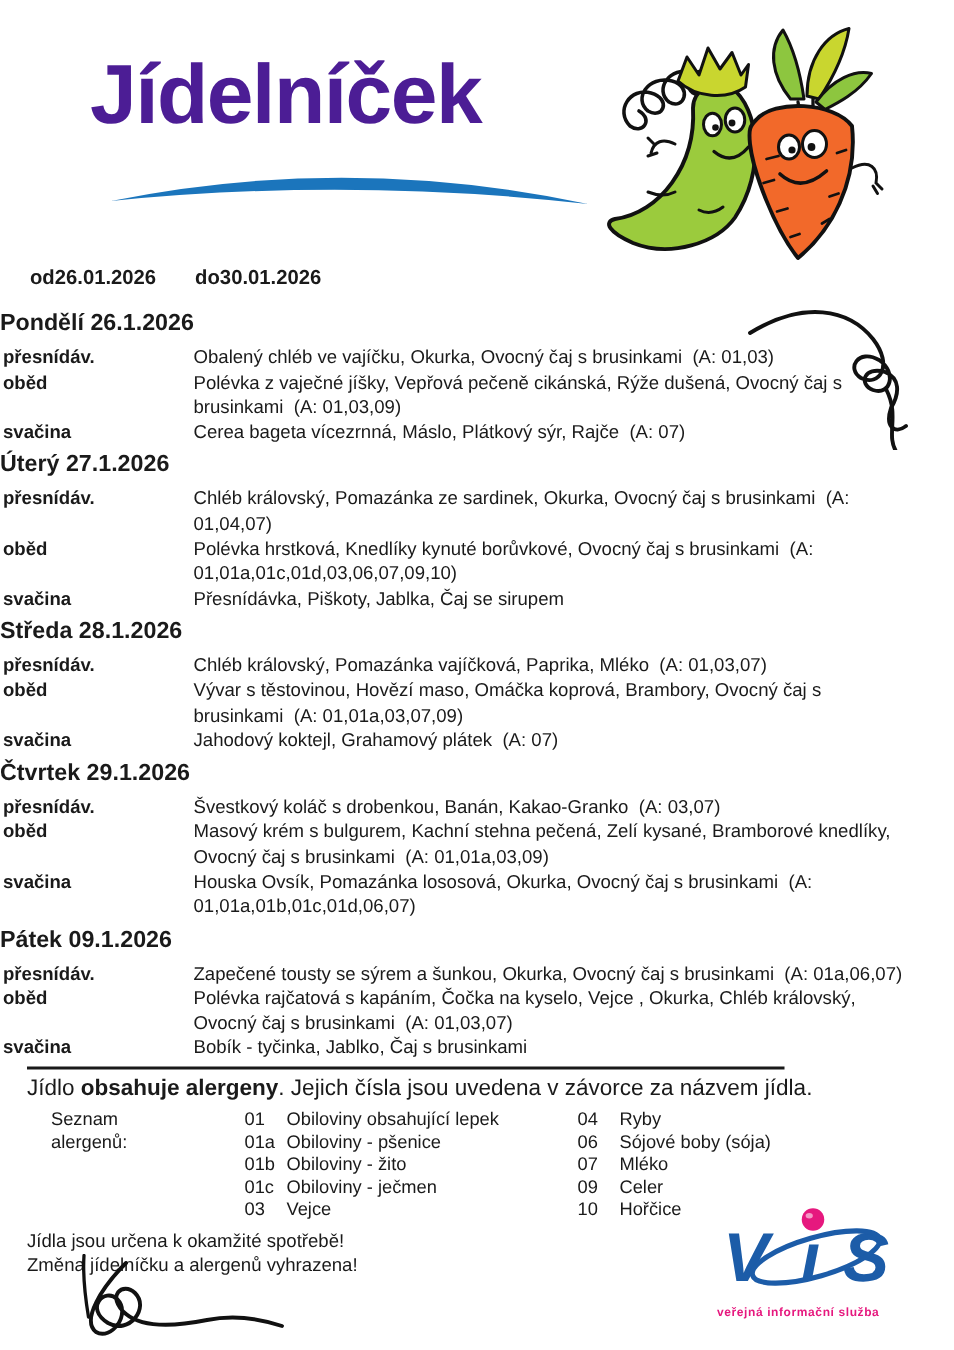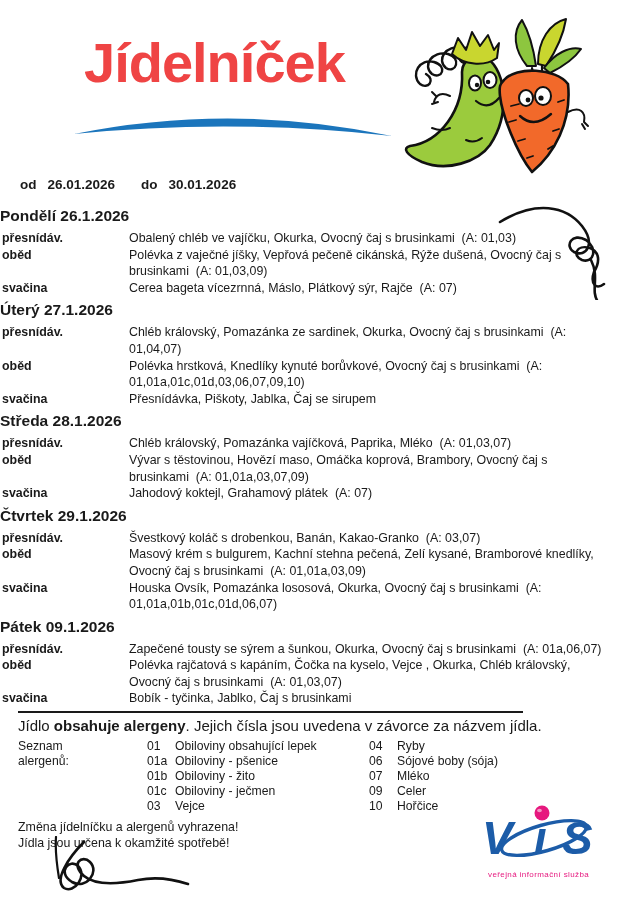--- a/index.html
+++ b/index.html
@@ -4,64 +4,63 @@
 <style>
   * { margin:0; padding:0; box-sizing:border-box; }
   html,body { width:636px; height:900px; background:#ffffff; overflow:hidden; }
   body { font-family:"Liberation Sans", sans-serif; color:#1a1a1a; position:relative; }
 
   
   .header { position:relative; height:176px; }
   .title {
     position:absolute; left:60px; top:30px;
     font-size:56px; font-weight:bold; letter-spacing:-1px;
-    color:#ef4444;
-    margin-left:24px;
+    color:#4c1d95;
   }
   .swoosh { position:absolute; left:72px; top:110px; }
   .mascot { position:absolute; left:392px; top:10px; }
 
   .date-row {
     margin:0 0 13px 20px;
     font-size:13.5px; font-weight:bold; line-height:18px;
     display:flex;
   }
-  .date-row .lbl { margin-right:11px; }
+  .date-row .lbl { }
   .date-row .val { margin-right:26px; }
 
   
   .menu { padding-left:0; }
   .day-heading {
     font-size:15.5px; font-weight:bold; line-height:17px;
     margin:5px 0 6px 0;
   }
   .meal-row { display:flex; font-size:12.4px; line-height:16.6px;gap:32px; }
   .meal-label { width:97px; font-weight:bold; flex:none; padding-left:2px; }
   .meal-text  { width:500px; white-space:pre-wrap; }
 
   
   .divider { margin:4px 0 0 18px; width:505px; border-top:2px solid #1a1a1a; }
   .allergen-note { margin:5px 0 6px 18px; font-size:15px; line-height:15px; }
   .allergen-note b { font-weight:bold; }
   .allergen-block { display:flex; margin-left:18px; font-size:12.2px; line-height:15px; }
-  .allergen-label { width:97px; flex:none; }
+  .allergen-label { width:97px; flex:none;margin-left:16px; }
   .allergen-col1 { width:222px; flex:none; }
   .allergen-row { display:flex;margin-left:32px; }
   .allergen-code { width:28px; flex:none; }
 
   
   .footer { margin:6px 0 0 18px; font-size:12.4px; line-height:15.5px; }
 
   .sig-top { position:absolute; left:498px; top:198px; pointer-events:none; }
   .sig-bottom { position:absolute; left:26px; top:836px; pointer-events:none; }
 
   .vis-logo { position:absolute; left:482px; top:804px; width:140px; }
   .vis-tagline {
-    position:absolute; left:488px; top:870px;
-    font-size:8px; font-weight:normal; letter-spacing:0.4px;
+    position:absolute; left:478px; top:870px;
+    font-size:8px; font-weight:bold; letter-spacing:0.4px;
     color:#e6187e;
   }
 </style>
 </head>
 <body>
 
 <div class="header">
   <div class="title">Jídelníček</div>
 
   <svg class="swoosh" width="322" height="34" viewBox="0 0 322 34">
@@ -242,22 +241,22 @@
         <div>Celer</div>
       </div>
       <div class="allergen-row">
         <div class="allergen-code">10</div>
         <div>Hořčice</div>
       </div>
     </div>
 </div>
 
 <div class="footer">
+  <div>Jídla jsou určena k okamžité spotřebě!</div>
   <div>Změna jídelníčku a alergenů vyhrazena!</div>
-  <div>Jídla jsou určena k okamžité spotřebě!</div>
 </div>
 
 <svg class="sig-top" width="126" height="102" viewBox="0 0 126 102">
   <path d="M2,24 C38,2 68,8 84,28 C98,46 88,60 76,54 C66,48 74,34 88,42 C100,50 96,66 84,62 C74,58 78,46 92,50 C102,54 102,64 96,74 C92,86 98,92 106,86" fill="none" stroke="#111" stroke-width="2.6" stroke-linecap="round"></path>
   <path d="M93,62 C102,80 92,92 100,104" fill="none" stroke="#111" stroke-width="2.6" stroke-linecap="round"></path>
 </svg>
 
 <svg class="sig-bottom" width="190" height="62" viewBox="0 0 190 62">
   <path d="M30,1 C29,16 31,30 33,42" fill="none" stroke="#111" stroke-width="2.2" stroke-linecap="round"></path>
   <path d="M58,6 C42,22 28,44 38,52 C48,58 62,40 52,30 C44,22 30,36 46,46 C60,54 74,36 64,26 C56,18 44,28 58,40 C70,50 92,48 112,44 C132,40 150,44 162,48" fill="none" stroke="#111" stroke-width="2.6" stroke-linecap="round"></path>

